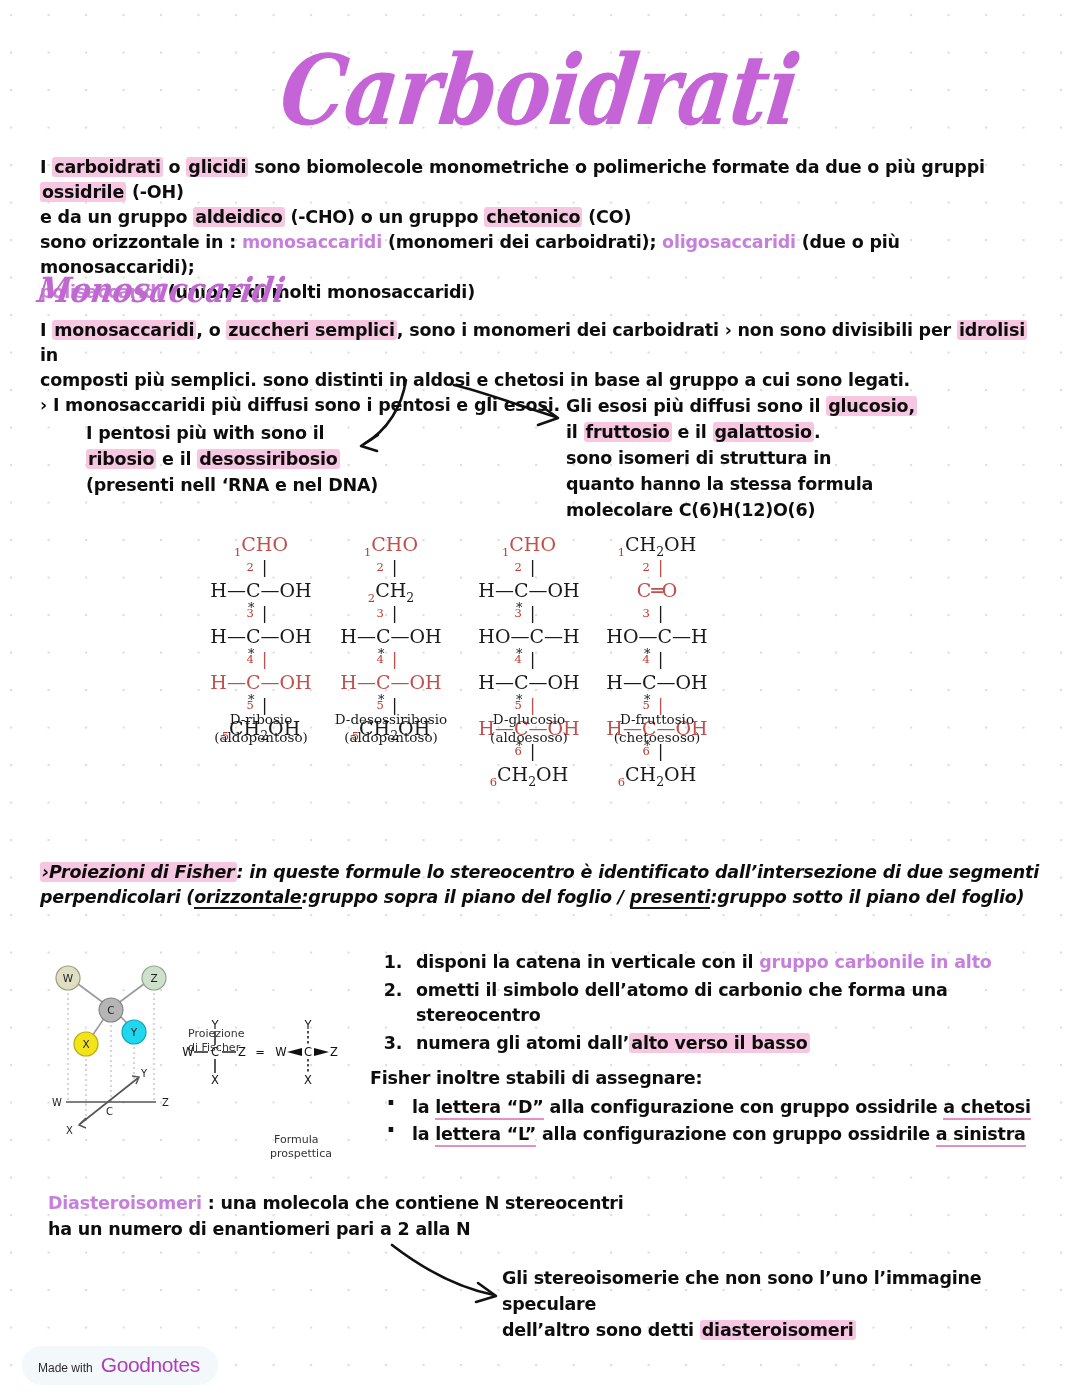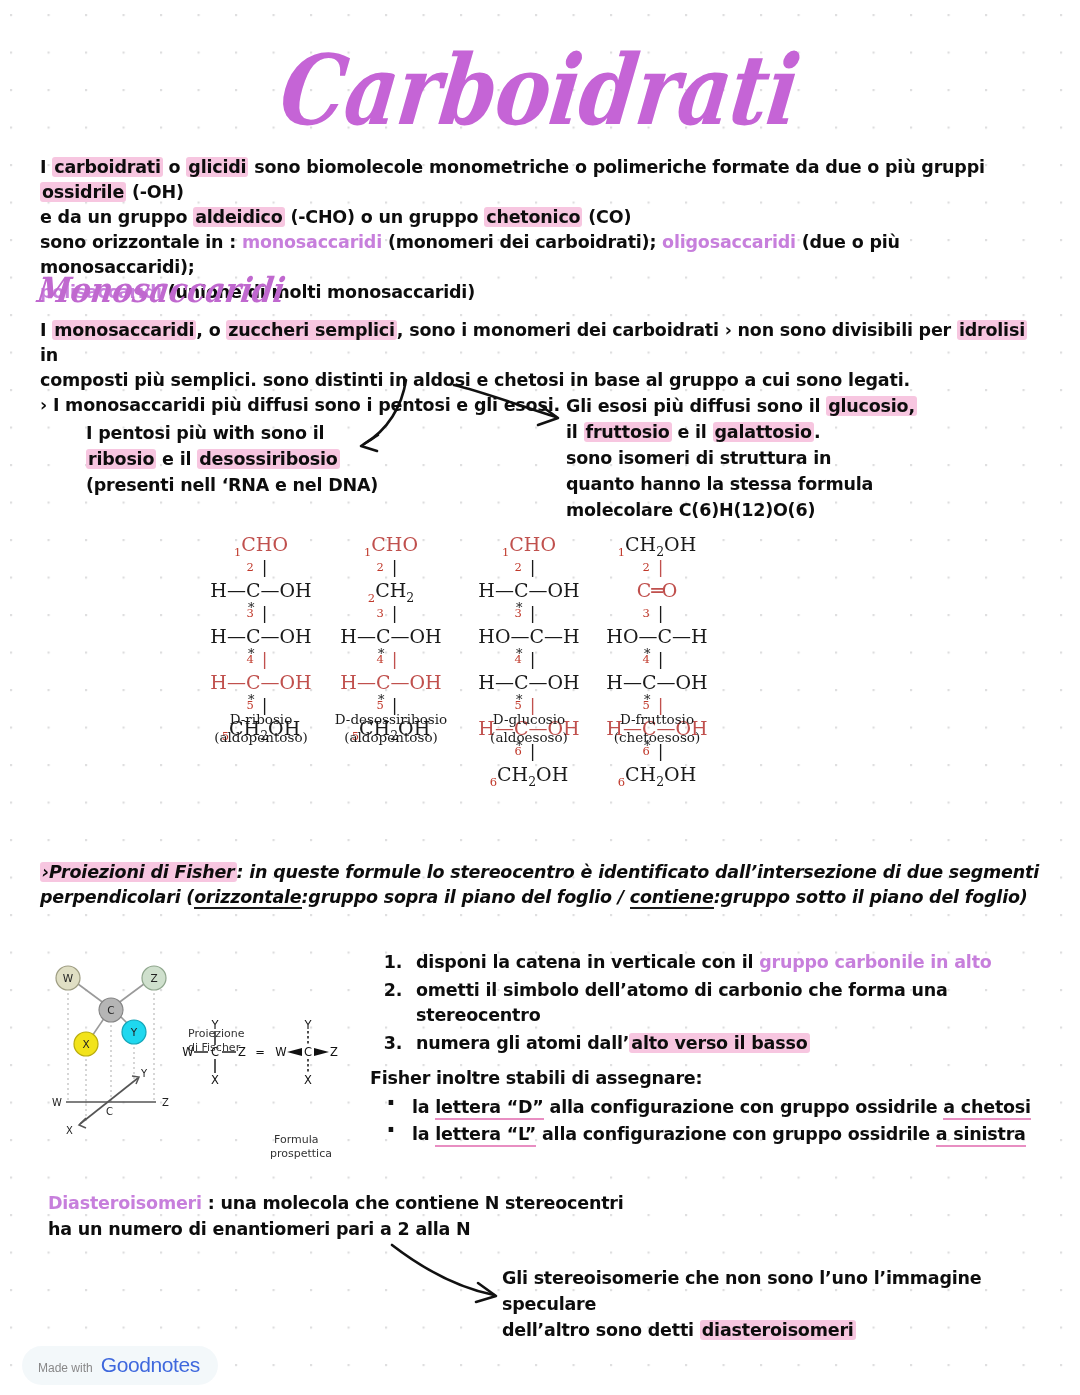--- a/index.html
+++ b/index.html
@@ -127,22 +127,22 @@
   .ffl { position: absolute; font-size: 11px; line-height: 14px; color: #333; margin-top: 42px; }
 
   
   #goodnotes {
     position: absolute; left: 22px; top: 1346px;
     background: #f2f7fa; border-radius: 22px;
     padding: 7px 18px 8px 16px;
     display: flex; align-items: baseline; gap: 8px;
     opacity: 0.85;
   }
-  #goodnotes .mw { font-family: "Liberation Sans", sans-serif; font-size: 12px; color: #737373; }
-  #goodnotes .gn { font-family: "Liberation Sans", sans-serif; font-size: 21px; color: #1d4ed8; letter-spacing: -0.4px; }
+  #goodnotes .mw { font-family: "Liberation Sans", sans-serif; font-size: 12px; color: #000000; }
+  #goodnotes .gn { font-family: "Liberation Sans", sans-serif; font-size: 21px; color: #a21caf; letter-spacing: -0.4px; }
 </style>
 </head>
 <body>
 
 <div id="page">
 
   <div id="title">Carboidrati</div>
 
   <div id="block-intro" class="hand">
     <p><span>I </span><span class="hl">carboidrati</span><span> o </span><span class="hl">glicidi</span><span> sono biomolecole monometriche o polimeriche formate da due o più gruppi </span><span class="hl">ossidrile</span><span> (-OH)</span></p>
@@ -248,21 +248,21 @@
           <div>(chetoesoso)</div>
         </div>
       </div>
     </div>
 
   <div id="block-chirali" class="hand">
   </div>
 
   <div id="block-fisher" class="hand">
     <p><span class="hl">›Proiezioni di Fisher</span><span>: in queste formule lo stereocentro è identificato dall’intersezione di due segmenti</span></p>
-    <p><span>perpendicolari (</span><span class="u-black">orizzontale</span><span>:gruppo sopra il piano del foglio / </span><span class="u-black">contiene</span><span>:gruppo sotto il piano del foglio)</span></p>
+    <p><span>perpendicolari (</span><span class="u-black">orizzontale</span><span>:gruppo sopra il piano del foglio / </span><span class="u-black">presenti</span><span>:gruppo sotto il piano del foglio)</span></p>
   </div>
 
   <svg id="fisher-fig" viewBox="0 0 130 190">
 
     <g stroke="#bbb" stroke-width="1.2" stroke-dasharray="2,3">
       <line x1="22" y1="26" x2="22" y2="150"></line>
       <line x1="108" y1="26" x2="108" y2="150"></line>
       <line x1="40" y1="92" x2="40" y2="172"></line>
       <line x1="88" y1="80" x2="88" y2="128"></line>
       <line x1="65" y1="58" x2="65" y2="150"></line>

